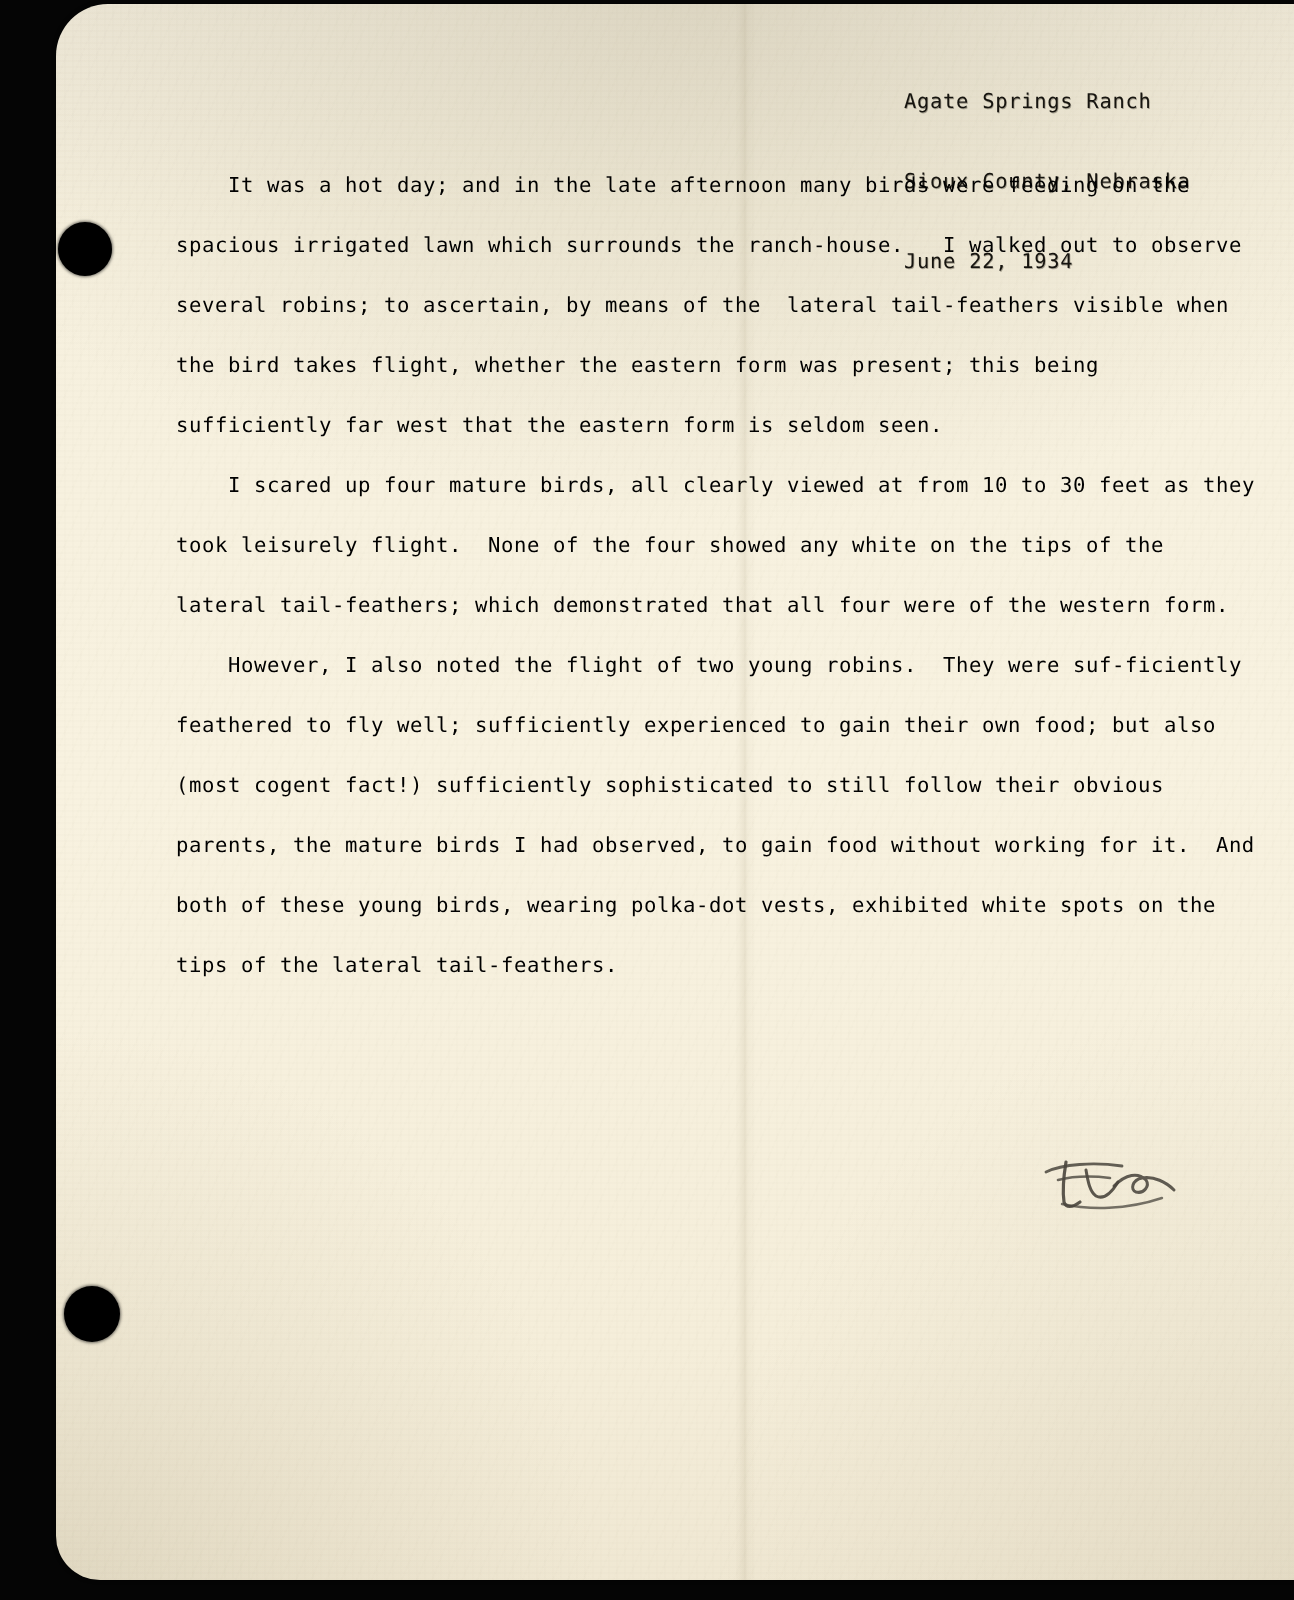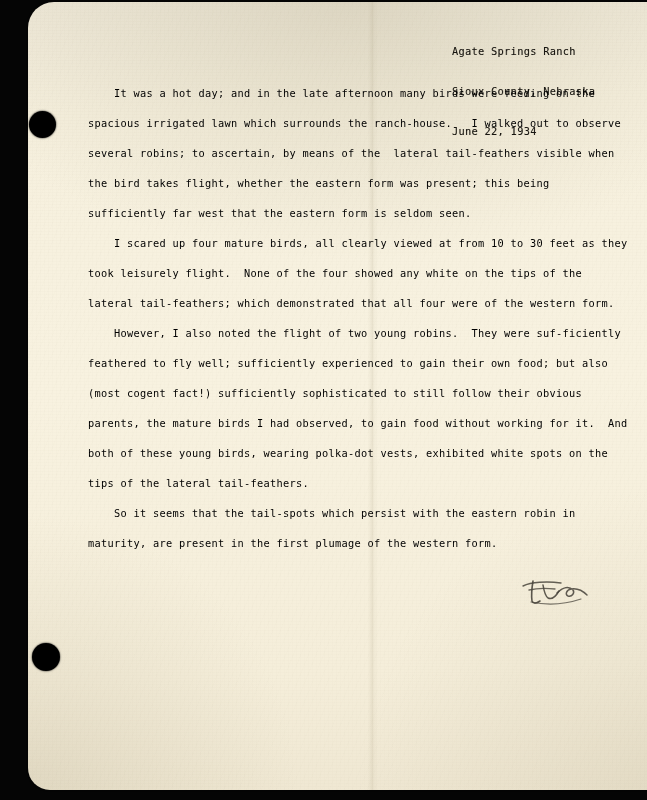--- a/index.html
+++ b/index.html
@@ -127,21 +127,20 @@
     <div id="letterhead" class="typed">
       <div>Agate Springs Ranch</div>
       <div>Sioux County, Nebraska</div>
       <div>June 22, 1934</div>
     </div>
 
     <div id="letter-body">
       <p class="doc-paragraph">    It was a hot day; and in the late afternoon many birds were feeding on the spacious irrigated lawn which surrounds the ranch-house.   I walked out to observe several robins; to ascertain, by means of the  lateral tail-feathers visible when the bird takes flight, whether the eastern form was present; this being sufficiently far west that the eastern form is seldom seen.</p>
       <p class="doc-paragraph">    I scared up four mature birds, all clearly viewed at from 10 to 30 feet as they took leisurely flight.  None of the four showed any white on the tips of the lateral tail-feathers; which demonstrated that all four were of the western form.</p>
       <p class="doc-paragraph">    However, I also noted the flight of two young robins.  They were suf-ficiently feathered to fly well; sufficiently experienced to gain their own food; but also (most cogent fact!) sufficiently sophisticated to still follow their obvious parents, the mature birds I had observed, to gain food without working for it.  And both of these young birds, wearing polka-dot vests, exhibited white spots on the tips of the lateral tail-feathers.</p>
-      <p class="doc-paragraph">    So it seems that the tail-spots which persist with the eastern robin in maturity, are present in the first plumage of the western form.</p>
     </div>
 
     <div id="signature-mark">
       <svg width="78" height="34" viewBox="0 0 78 34" fill="none" stroke="#4a463d" stroke-width="1.5" stroke-linecap="round" stroke-linejoin="round">
         <path d="M6 9 C14 5, 30 4, 44 6" stroke-width="1.4" opacity="0.85"></path>
         <path d="M16 4 C15 10, 14 17, 15 24 C16 27, 19 27, 23 24" stroke-width="1.6" opacity="0.9"></path>
         <path d="M12 13 C20 11, 30 11, 38 12" stroke-width="1.3" opacity="0.8"></path>
         <path d="M26 8 C27 14, 28 19, 31 21 C35 23, 39 19, 42 14" stroke-width="1.5" opacity="0.9"></path>
         <path d="M40 16 C46 10, 52 9, 56 13 C58 16, 55 20, 51 19 C48 18, 49 13, 54 12 C60 11, 66 14, 70 18" stroke-width="1.5" opacity="0.88"></path>
         <path d="M14 25 C28 28, 46 28, 64 22" stroke-width="1.2" opacity="0.75"></path>

